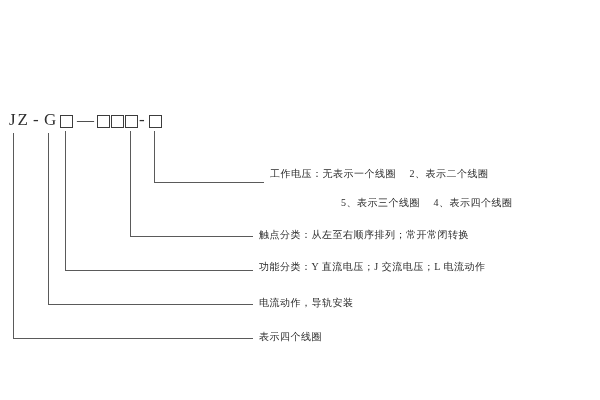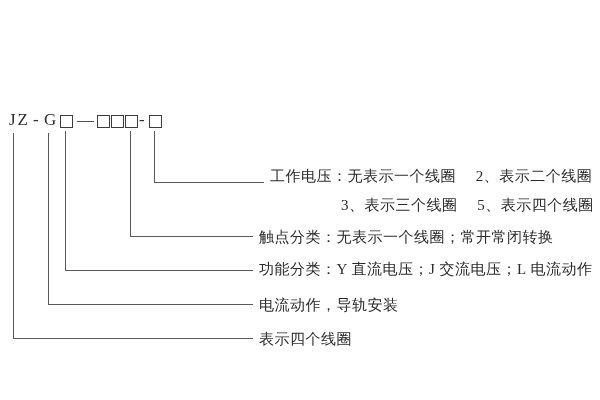--- a/index.html
+++ b/index.html
@@ -27,21 +27,21 @@
     width: 11px;
     height: 11px;
     border: 1.5px solid #3c3c3c;
     background: #ffffff;
     box-sizing: content-box;
   }
   .vline { position: absolute; width: 1px; background: #5a5a5a; }
   .hline { position: absolute; height: 1px; background: #5a5a5a; }
   .label {
     position: absolute;
-    font-size: 15px;
+    font-size: 10px;
     letter-spacing: 0.5px;
     color: #2b2b2b;
     white-space: nowrap;
   }
 </style>
 </head>
 <body>
 
 <div class="stage">
 
@@ -70,19 +70,19 @@
   <div class="vline" style="left:65px;  top:93px;  height:139px;"></div>
   <div class="hline" style="left:65px;  top:232px; width:188px;"></div>
 
   <div class="vline" style="left:48px;  top:95px;  height:171px;"></div>
   <div class="hline" style="left:48px;  top:266px; width:205px;"></div>
 
   <div class="vline" style="left:13px;  top:95px;  height:205px;"></div>
   <div class="hline" style="left:13px;  top:300px; width:240px;"></div>
 
   <div class="label" style="left:270px; top:129px;">工作电压：无表示一个线圈　 2、表示二个线圈</div>
-  <div class="label" style="left:341px; top:158px;">3、表示三个线圈　 5、表示四个线圈</div>
-  <div class="label" style="left:259px; top:190px;">触点分类：无表示一个线圈；常开常闭转换</div>
+  <div class="label" style="left:341px; top:158px;">5、表示三个线圈　 4、表示四个线圈</div>
+  <div class="label" style="left:259px; top:190px;">触点分类：从左至右顺序排列；常开常闭转换</div>
   <div class="label" style="left:259px; top:222px;">功能分类：Y 直流电压；J 交流电压；L 电流动作</div>
   <div class="label" style="left:259px; top:258px;">电流动作，导轨安装</div>
   <div class="label" style="left:259px; top:292px;">表示四个线圈</div>
 
 </div>
 
 </body></html>

